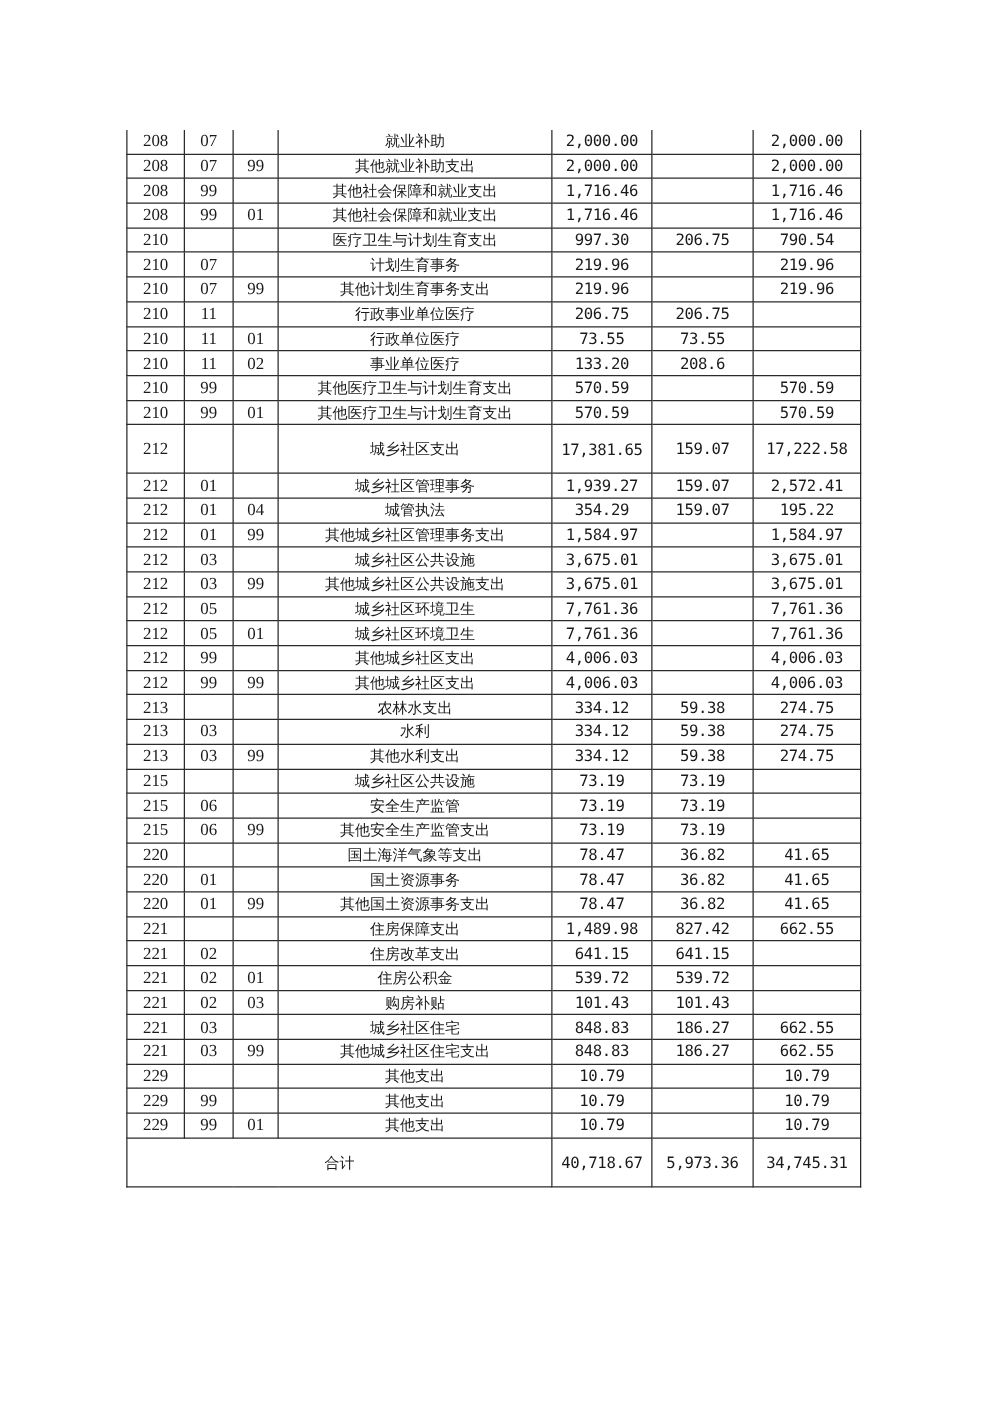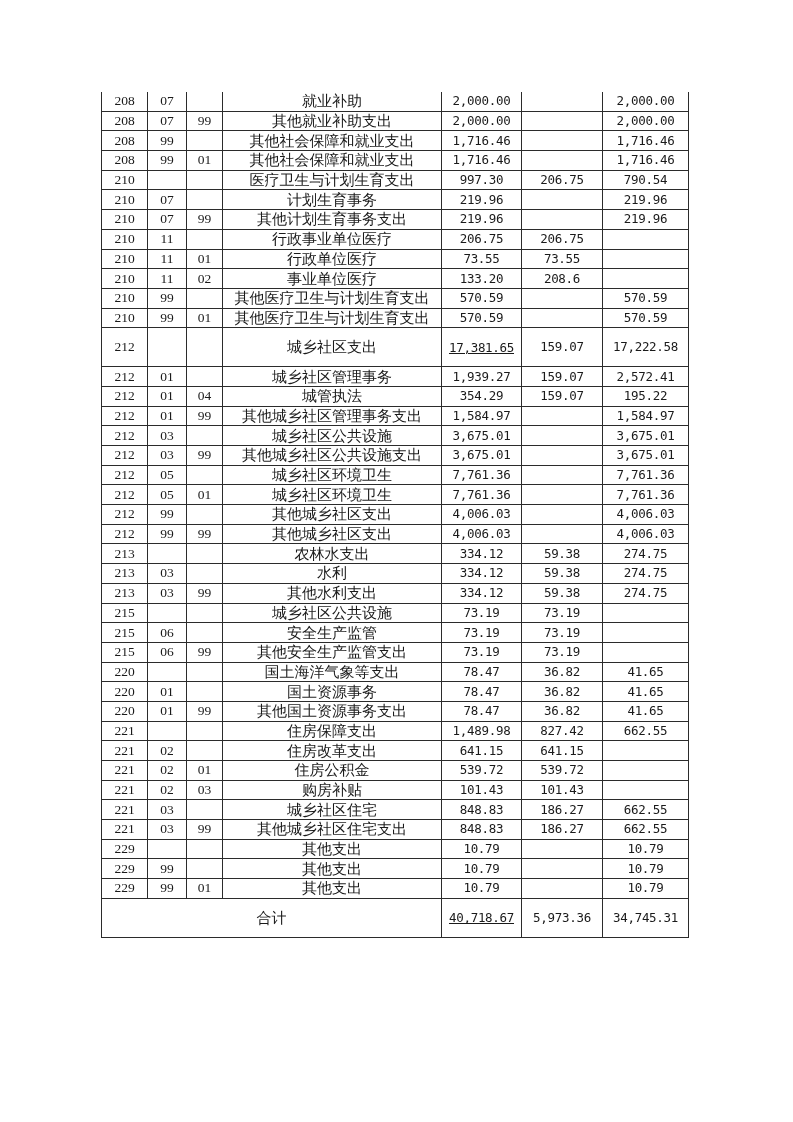--- a/index.html
+++ b/index.html
@@ -1,39 +1,39 @@
 <!DOCTYPE html>
 <html><head>
 <meta charset="utf-8">
 <style>
   html, body { margin: 0; padding: 0; background: #ffffff; }
   body { width: 793px; height: 1122px; position: relative; overflow: hidden;
          font-family: "DejaVu Serif", "Liberation Serif", serif; color: #1a1a1a; }
   #budget-table {
-    position: absolute; left: 101px; top: 92px;
+    position: absolute; left: 101px; top: 104px;
     border-collapse: collapse; table-layout: fixed;
     width: 587px;
     font-size: 13px;
   }
   #budget-table td {
     border: 1px solid #2b2b2b;
     padding: 0 2px;
     height: 18.7px;
     line-height: 18px;
     text-align: center;
     white-space: nowrap;
     overflow: hidden;
   }
   #budget-table tr:first-child td { border-top: none; }
-  #budget-table td.wrap { white-space: normal; word-break: break-all; line-height: 19px; text-decoration: underline; }
+  #budget-table td.wrap { white-space: normal; word-break: break-all; line-height: 19px; }
   #budget-table tr.tall td { height: 38px; }
   #budget-table tr.total td { height: 38px; margin-top: 16px; }
   td.num { font-family: "DejaVu Sans Mono", "Liberation Mono", monospace; font-size: 12.5px; letter-spacing: -0.3px; }
   td.code { font-family: "Liberation Serif", "DejaVu Serif", serif; font-size: 13.5px; }
-  td.name { font-size: 15px; }
+  td.name { font-size: 12px; }
   col.c1 { width: 46px; } col.c2 { width: 39px; } col.c3 { width: 36px; }
   col.c4 { width: 219px; } col.c5 { width: 80px; } col.c6 { width: 81px; } col.c7 { width: 86px; }
 </style>
 </head>
 <body>
 
 <table id="budget-table">
   <colgroup>
     <col class="c1">
       <col class="c2">

